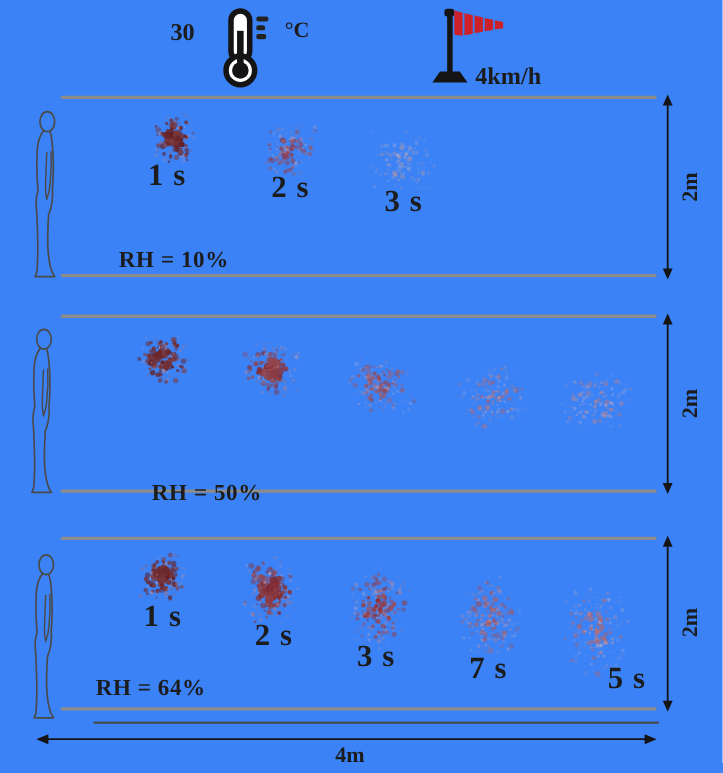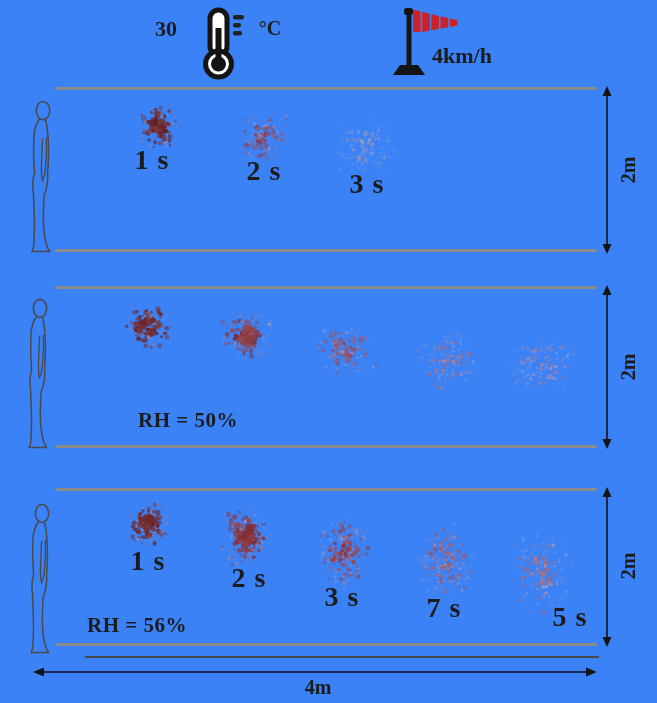--- a/index.html
+++ b/index.html
@@ -49,21 +49,21 @@
     <path d="M2 69 L34 69 L27 59 L9 59 Z" fill="#141414"></path>
     <g>
       <polygon points="22,3.5  29.6,5.5  29.6,26.4 22,25.5" fill="#cc2128"></polygon>
       <polygon points="31.2,6  38.8,7.8  38.8,24.6 31.2,26" fill="#cc2128"></polygon>
       <polygon points="40.4,8.2 48,9.9   48,22.9  40.4,24.2" fill="#cc2128"></polygon>
       <polygon points="49.6,10.3 57.2,11.9 57.2,21.3 49.6,22.5" fill="#cc2128"></polygon>
       <polygon points="58.8,12.4 66.4,13.9 66.4,19.7 58.8,20.8" fill="#cc2128"></polygon>
     </g>
   </svg>
 
-  <div class="lbl header-num" style="left:462px;top:56px;font-family:Liberation Serif, serif;">4km/h</div>
+  <div class="lbl header-num" style="left:462px;top:69px;font-family:Liberation Serif, serif;">4km/h</div>
 
   <svg width="0" height="0" style="position:absolute">
     <defs>
       <g id="person-symbol">
         <ellipse cx="23" cy="12" rx="7" ry="9.5" fill="none" stroke="#4a4a4a" stroke-width="1.6"></ellipse>
         <path fill="none" stroke="#4a4a4a" stroke-width="1.6" stroke-linejoin="round" d="M19.5 20.5 C16 25, 14 31, 13.5 39 C12.8 52, 13.2 66, 14.2 77
              C12.2 83, 12 90, 13 97 C13.6 108, 13.8 118, 14 127
              C14.2 138, 13.6 148, 13.2 154 L11.5 158.5 L30 158.5 L27.5 154
              C24.5 146, 23.6 136, 23.4 127 C23.2 117, 23.8 108, 24.2 100
              C27.6 92, 28.4 84, 27.8 76 C29 62, 29 47, 27.8 35
@@ -72,47 +72,48 @@
              C21.6 82, 21.2 76, 21.4 70 C21.8 60, 22 50, 22.6 41"></path>
       </g>
     </defs>
   </svg>
 
   <div class="panel-line" style="left:55px;top:87px;width:542px;"></div>
   <div class="panel-line" style="left:55px;top:249px;width:542px;"></div>
   <svg class="abs" style="left:20px;top:99px;" width="46" height="154" viewBox="0 0 46 160">
       <use href="#person-symbol"></use>
     </svg>
+  <div class="lbl rh-label" style="left:158px;top:236px;">RH = 10%</div>
   <svg class="abs" style="left:598px;top:86px;" width="18" height="168" viewBox="0 0 18 168">
     <line x1="9" y1="5" x2="9" y2="163" stroke="#141414" stroke-width="1.6"></line>
     <polygon points="9,0 4.5,10 13.5,10" fill="#141414"></polygon>
     <polygon points="9,168 4.5,158 13.5,158" fill="#141414"></polygon>
   </svg>
   <div class="lbl dim-label dim-label-v" style="left:628px;top:170px;">2m</div>
 
   <div class="panel-line" style="left:55px;top:286px;width:542px;"></div>
   <div class="panel-line" style="left:55px;top:445px;width:542px;"></div>
   <svg class="abs" style="left:17px;top:297px;" width="46" height="152" viewBox="0 0 46 160">
       <use href="#person-symbol"></use>
     </svg>
-  <div class="lbl rh-label" style="left:188px;top:420px;">RH = 50%</div>
+  <div class="lbl rh-label" style="left:188px;top:448px;">RH = 50%</div>
   <svg class="abs" style="left:598px;top:285px;" width="18" height="164" viewBox="0 0 18 164">
     <line x1="9" y1="5" x2="9" y2="159" stroke="#141414" stroke-width="1.6"></line>
     <polygon points="9,0 4.5,10 13.5,10" fill="#141414"></polygon>
     <polygon points="9,164 4.5,154 13.5,154" fill="#141414"></polygon>
   </svg>
   <div class="lbl dim-label dim-label-v" style="left:628px;top:367px;">2m</div>
 
   <div class="panel-line" style="left:55px;top:488px;width:542px;"></div>
   <div class="panel-line" style="left:55px;top:643px;width:542px;"></div>
   <div class="base-line" style="left:85px;top:656px;width:514px;"></div>
   <svg class="abs" style="left:19px;top:502px;" width="46" height="152" viewBox="0 0 46 160">
       <use href="#person-symbol"></use>
     </svg>
-  <div class="lbl rh-label" style="left:137px;top:625px;">RH = 56%</div>
+  <div class="lbl rh-label" style="left:137px;top:625px;">RH = 64%</div>
   <svg class="abs" style="left:598px;top:487px;" width="18" height="160" viewBox="0 0 18 160">
     <line x1="9" y1="5" x2="9" y2="155" stroke="#141414" stroke-width="1.6"></line>
     <polygon points="9,0 4.5,10 13.5,10" fill="#141414"></polygon>
     <polygon points="9,160 4.5,150 13.5,150" fill="#141414"></polygon>
   </svg>
   <div class="lbl dim-label dim-label-v" style="left:628px;top:566px;">2m</div>
 
   <svg class="abs" style="left:33px;top:664px;" width="564" height="16" viewBox="0 0 564 16">
     <line x1="5" y1="8" x2="559" y2="8" stroke="#141414" stroke-width="1.6"></line>
     <polygon points="0,8 11,3.5 11,12.5" fill="#141414"></polygon>

